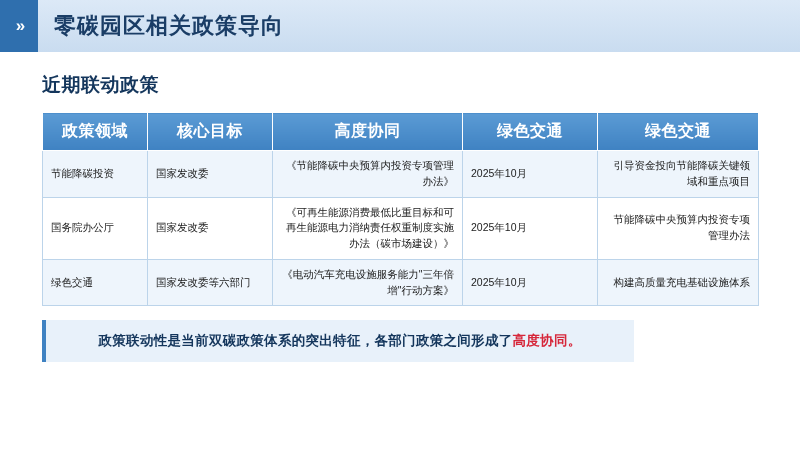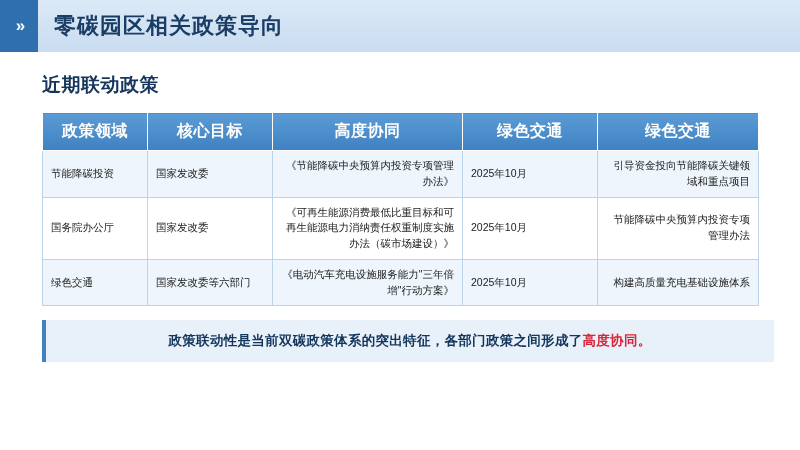--- a/index.html
+++ b/index.html
@@ -105,21 +105,21 @@
     text-align: right;
   }
   .col1 { width: 105px; }
   .col2 { width: 125px; }
   .col3 { width: 190px; }
   .col4 { width: 135px; }
   .col5 { width: 161px; }
 
   .footnote {
     margin-top: 14px;
-    width: 732px;
+    width: 592px;
     background: #e8f1fa;
     border-left: 4px solid #3f82c2;
     box-sizing: border-box;
     padding: 12px 14px;
     font-size: 13.5px;
     font-weight: bold;
     color: #14365c;
     text-align: center;
     letter-spacing: 0.3px;
   }

